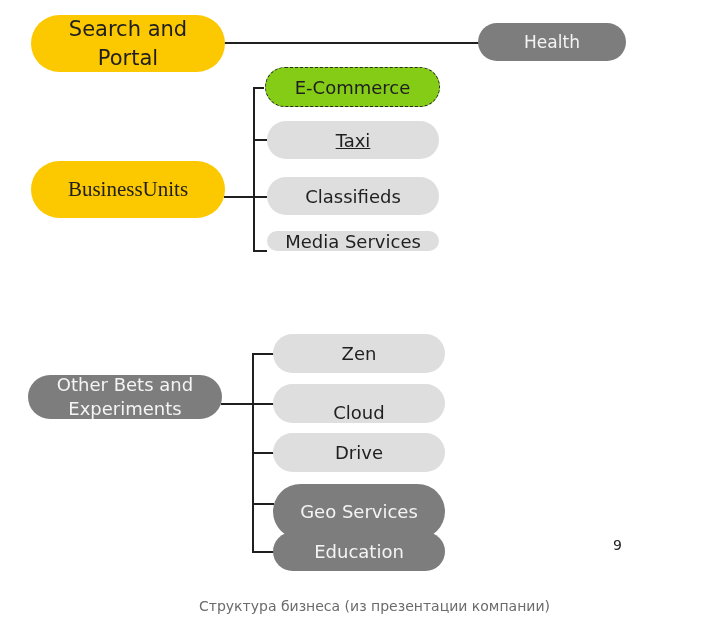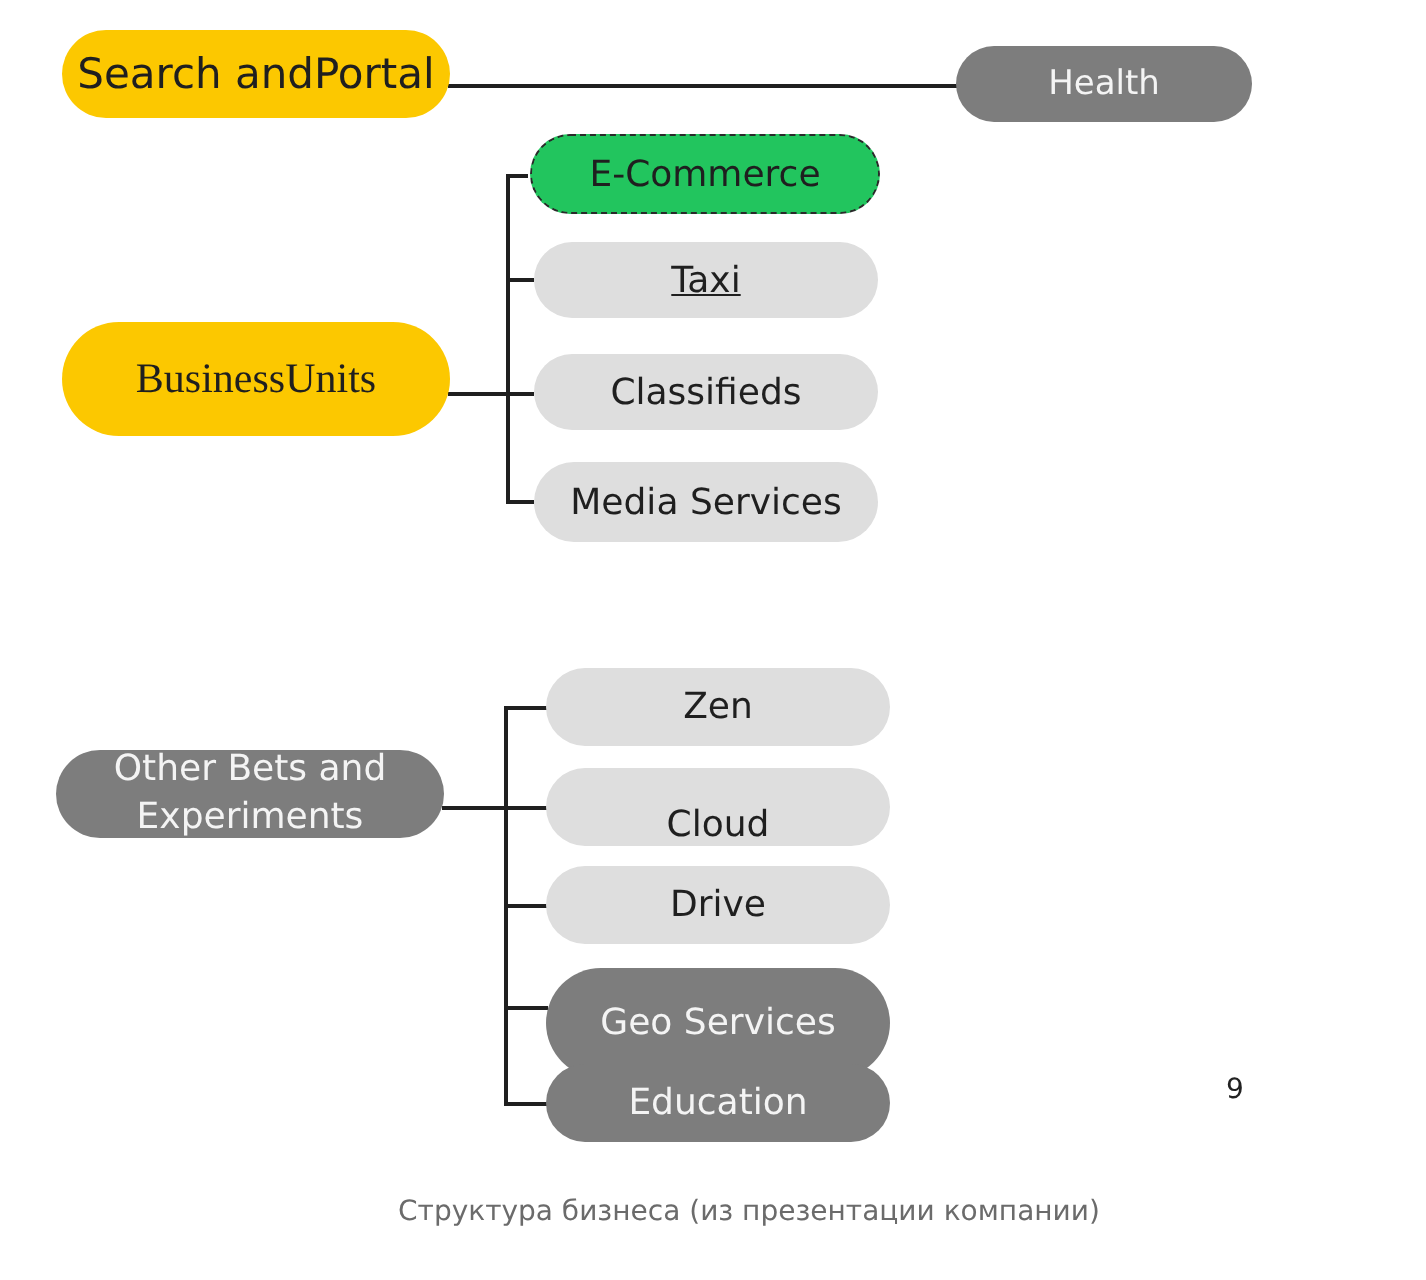--- a/index.html
+++ b/index.html
@@ -1,30 +1,30 @@
 <!DOCTYPE html>
 <html><head>
 <meta charset="utf-8">
 <style>
   html, body { margin:0; padding:0; background:#ffffff; }
   body { width:713px; height:640px; position:relative; overflow:hidden; font-family:"DejaVu Sans", sans-serif; }
   .pill { position:absolute; border-radius:999px; display:flex; align-items:center; justify-content:center; text-align:center; box-sizing:border-box; }
   .yellow { background:#fcc800; color:#1f1f1f; font-size:21px; line-height:29px; }
   .dark { background:#7d7d7d; color:#f4f4f4; }
   .light { background:#dedede; color:#1f1f1f; font-size:18px; }
-  .dashed { background:#22c55e; border:1.6px dashed #2a2a2a; color:#1f1f1f; font-size:18px; }
+  .dashed { background:#84cc16; border:1.6px dashed #2a2a2a; color:#1f1f1f; font-size:18px; }
   .line { position:absolute; background:#1f1f1f; }
   .caption { position:absolute; left:0; width:749px; text-align:center; top:598px; font-size:14px; color:#6b6b6b; font-family:"DejaVu Sans", sans-serif; }
   .pagenum { position:absolute; left:613px; top:537px; font-size:14px; color:#222; }
 </style>
 </head>
 <body>
 
 <div class="line" style="left:224px; top:42px; width:256px; height:1.6px;"></div>
-<div class="pill yellow" style="left:31px; top:15px; width:194px; height:44px; flex-direction:row;">
+<div class="pill yellow" style="left:31px; top:15px; width:194px; height:57px; flex-direction:column;">
   <span>Search and</span>
   <span>Portal</span>
 </div>
 <div class="pill dark" style="left:478px; top:23px; width:148px; height:38px; font-size:17px;">
   <span>Health</span>
 </div>
 
 <div class="line" style="left:224px; top:196px; width:30px; height:1.6px;"></div>
 <div class="line" style="left:253px; top:87px; width:1.6px; height:164px;"></div>
 <div class="line" style="left:253px; top:87px; width:11px; height:1.6px;"></div>
@@ -38,21 +38,21 @@
 </div>
 <div class="pill dashed" style="left:265px; top:67px; width:175px; height:40px;">
   <span>E-Commerce</span>
 </div>
 <div class="pill light" style="left:267px; top:121px; width:172px; height:38px;text-decoration:underline;">
   <span>Taxi</span>
 </div>
 <div class="pill light" style="left:267px; top:177px; width:172px; height:38px;">
   <span>Classifieds</span>
 </div>
-<div class="pill light" style="left:267px; top:231px; width:172px; height:40px;">
+<div class="pill light" style="left:267px; top:231px; width:172px; height:20px;">
   <span>Media Services</span>
 </div>
 
 <div class="line" style="left:221px; top:403px; width:32px; height:1.6px;"></div>
 <div class="line" style="left:252px; top:353px; width:1.6px; height:199px;"></div>
 <div class="line" style="left:252px; top:353px; width:22px; height:1.6px;"></div>
 <div class="line" style="left:252px; top:403px; width:22px; height:1.6px;"></div>
 <div class="line" style="left:252px; top:452px; width:22px; height:1.6px;"></div>
 <div class="line" style="left:252px; top:503px; width:22px; height:1.6px;"></div>
 <div class="line" style="left:252px; top:551px; width:22px; height:1.6px;"></div>

